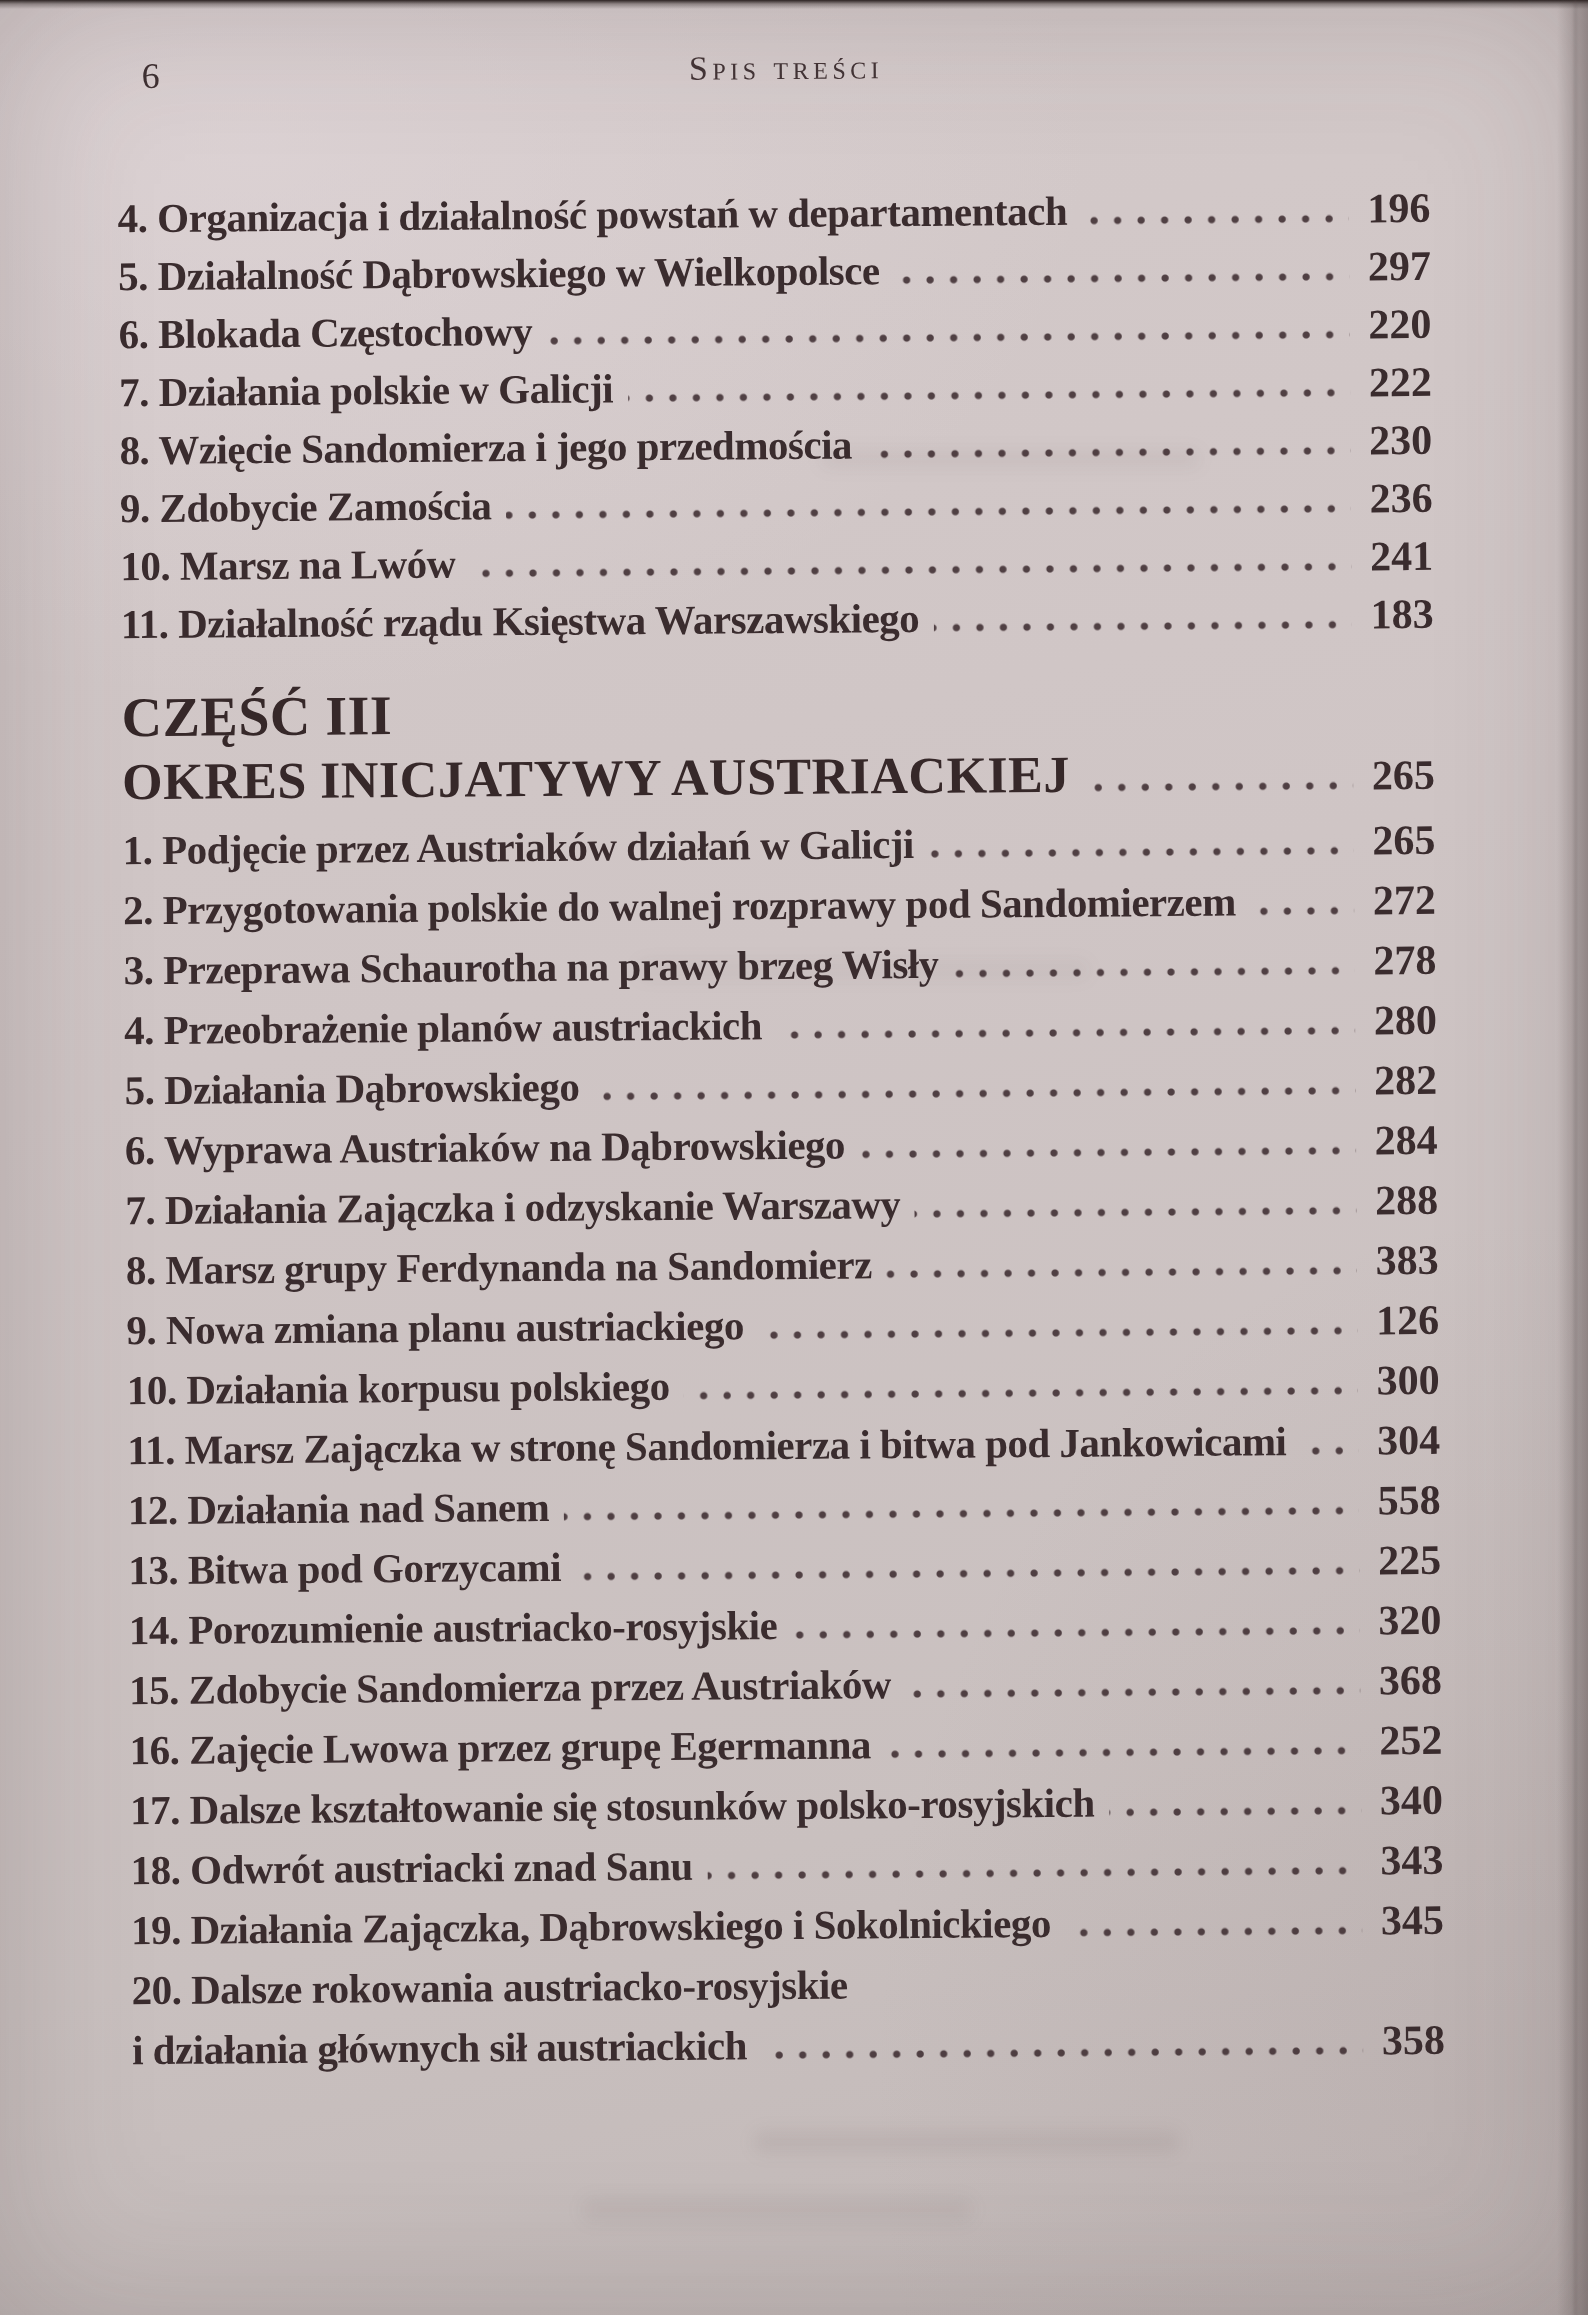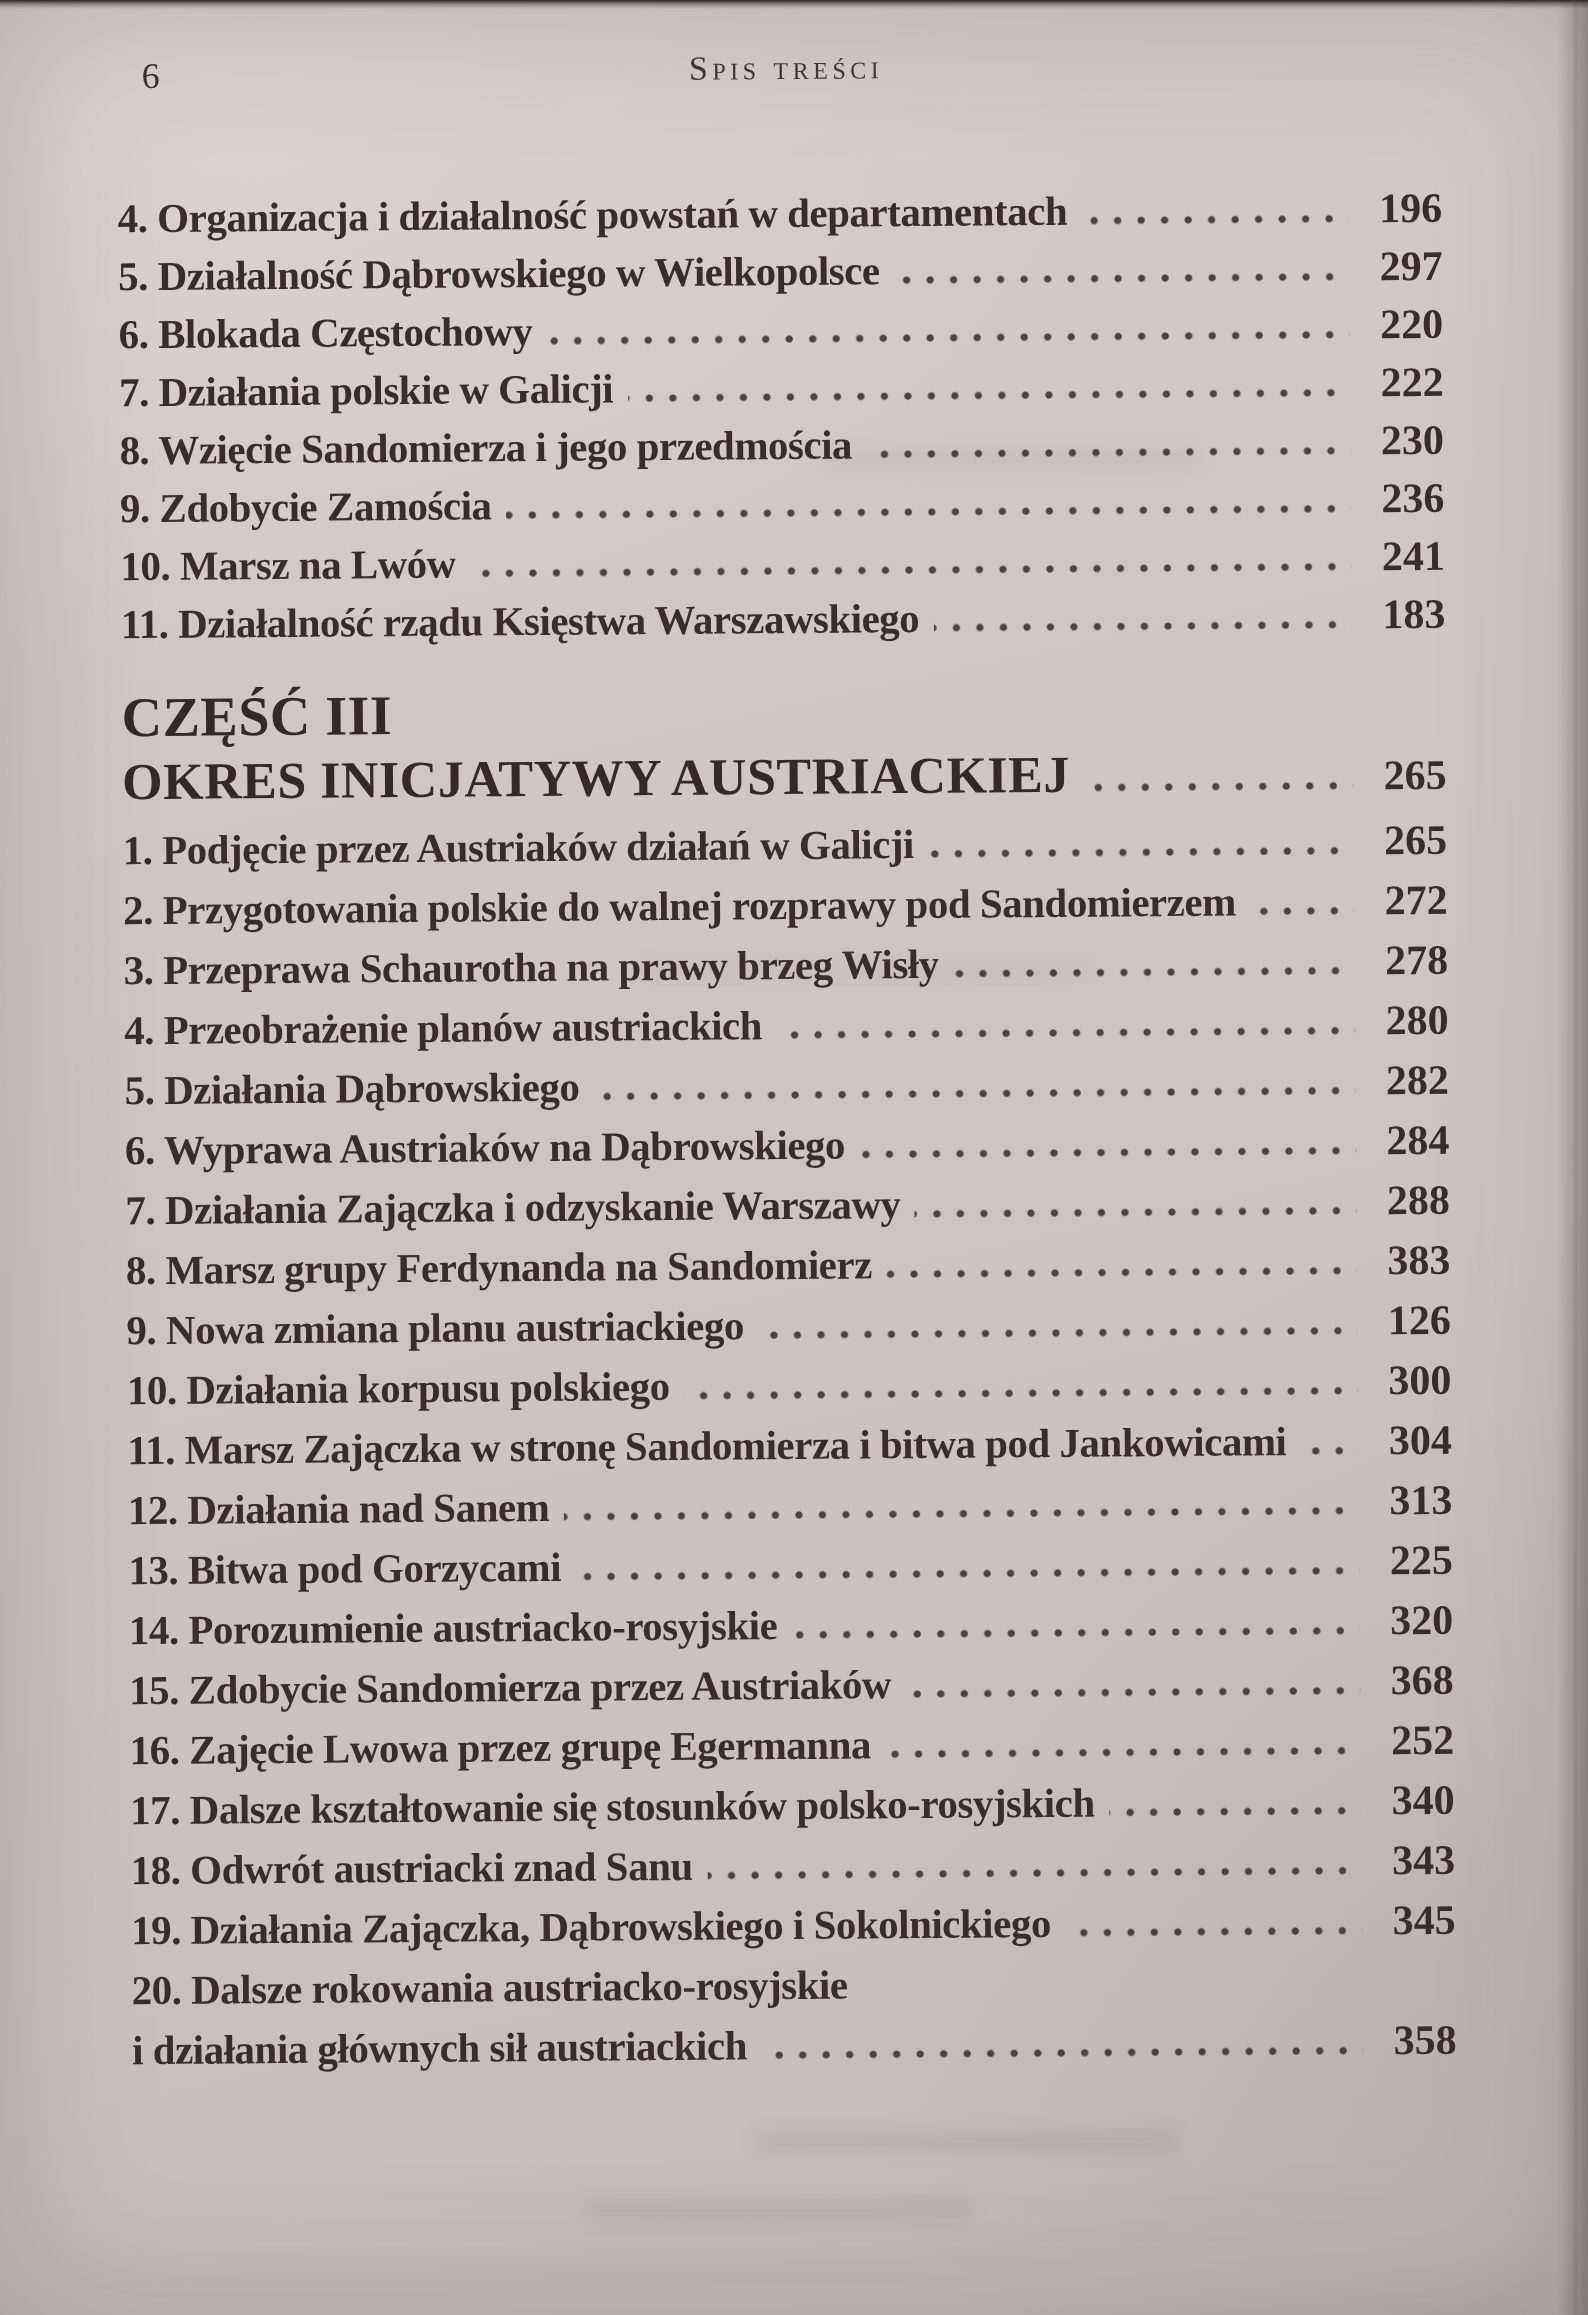--- a/index.html
+++ b/index.html
@@ -37,21 +37,21 @@
 
   .toc{margin-top:83px;}
   .row{display:flex;align-items:baseline;}
   .txt{flex:0 1 auto;min-width:0;overflow:hidden;white-space:nowrap;
     font-weight:bold;letter-spacing:-0.5px;}
   .p1{font-size:41px;line-height:58px;}
   .p3{font-size:41px;line-height:60px;}
   .leader{flex:1 1 auto;min-width:0;height:8.1px;margin:0 7.2px 0 14.5px;
     background-image:radial-gradient(circle at 4.1px 4.1px, rgba(62,45,49,0.88) 3px, rgba(62,45,49,0) 4.2px);
     background-size:23.5px 8.1px;background-repeat:repeat-x;background-position:right center;}
-  .page{flex:0 0 101px;box-sizing:border-box;text-align:right;padding-right:14.5px;
+  .page{flex:0 0 101px;box-sizing:border-box;text-align:center;padding-right:14.5px;
     font-weight:bold;font-size:42px;}
   .part-heading{margin-top:31px;font-size:56px;line-height:67px;font-weight:bold;
     letter-spacing:0.5px;color:#362829;}
   .heading-row{line-height:62px;margin-bottom:3.6px;}
   .heading-row .txt{font-size:52px;letter-spacing:0.5px;color:#362829;}
 </style>
 </head>
 <body>
 
 <div class="photo">
@@ -171,21 +171,21 @@
         <span class="page">300</span>
       </div>
       <div class="row p3">
         <span class="txt">11. Marsz Zajączka w stronę Sandomierza i bitwa pod Jankowicami</span>
         <span class="leader"></span>
         <span class="page">304</span>
       </div>
       <div class="row p3">
         <span class="txt">12. Działania nad Sanem</span>
         <span class="leader"></span>
-        <span class="page">313</span>
+        <span class="page">558</span>
       </div>
       <div class="row p3">
         <span class="txt">13. Bitwa pod Gorzycami</span>
         <span class="leader"></span>
         <span class="page">225</span>
       </div>
       <div class="row p3">
         <span class="txt">14. Porozumienie austriacko-rosyjskie</span>
         <span class="leader"></span>
         <span class="page">320</span>

